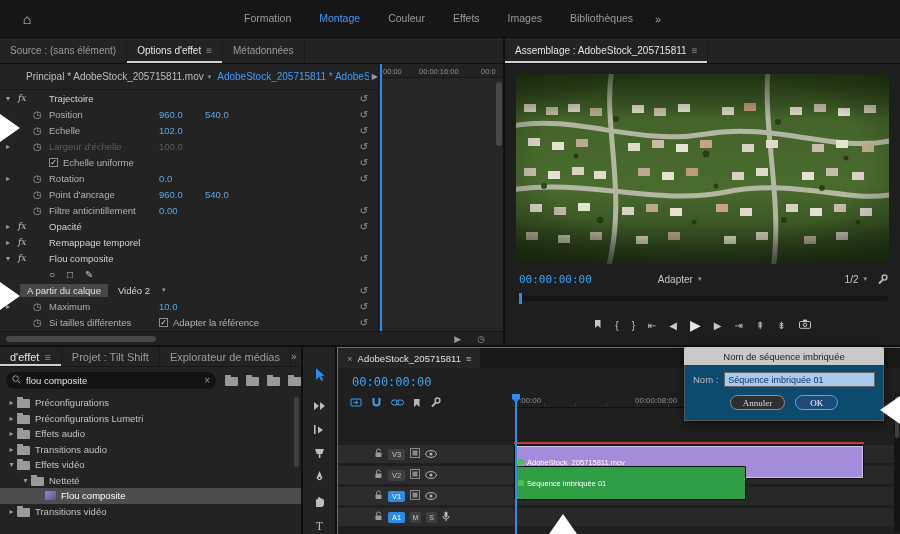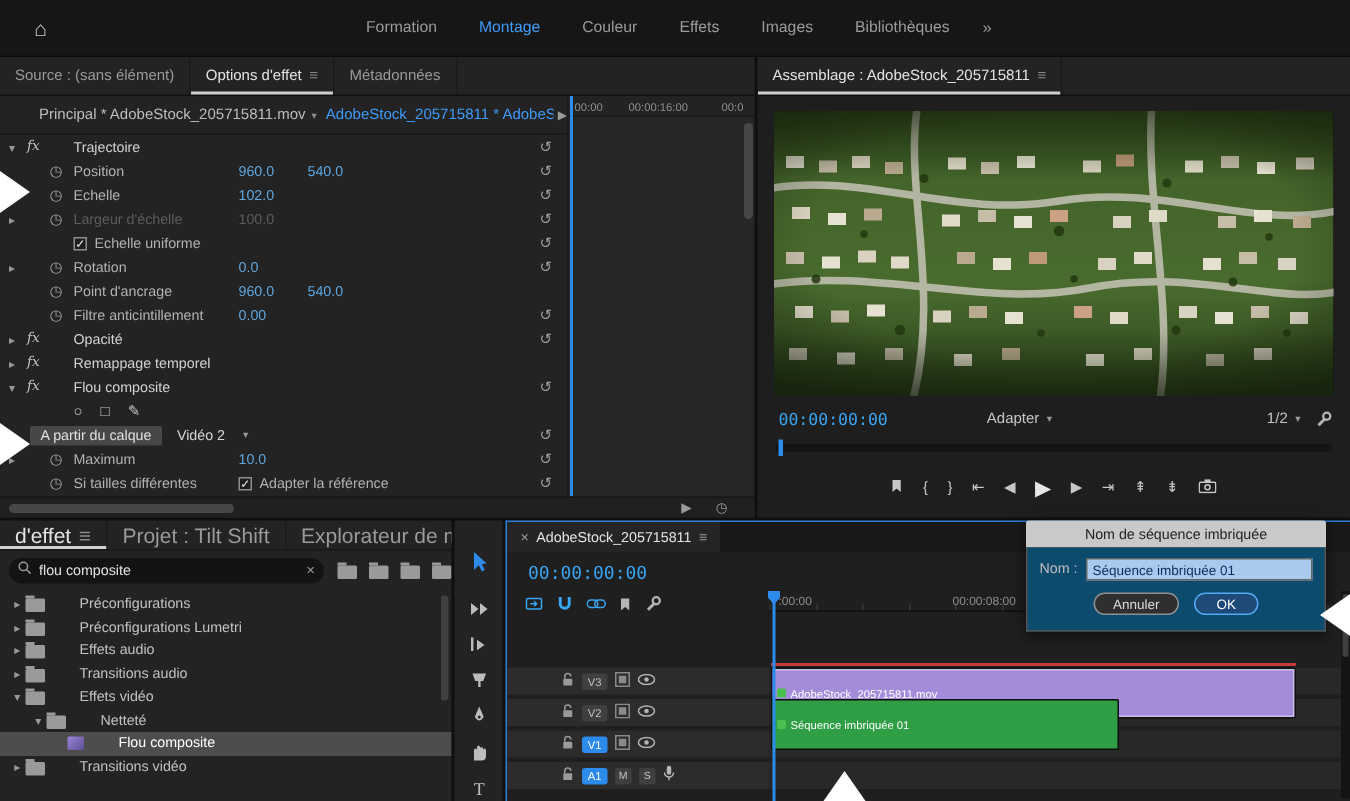--- a/index.html
+++ b/index.html
@@ -71,32 +71,32 @@
 #pinfo .wr{margin:0 12px 0 10px;display:flex}
 #pscrub{position:absolute;left:12px;right:12px;top:232px;height:5px;background:#141414;border-radius:2px}
 #pscrub .phead{position:absolute;left:2px;top:-3px;width:3px;height:11px;background:#2d8ceb}
 #ptransport{position:absolute;left:0;right:0;top:246px;height:30px;display:flex;align-items:center;justify-content:center;gap:13px;color:#c6c6c6}
 #ptransport .t{font-size:10px}
 #ptransport .play{font-size:14px;color:#e8e8e8}
 
 
 #lleft{position:absolute;left:0;top:347px;width:301px;height:187px;background:#232323;overflow:hidden}
 #ll-tabs{height:20px;display:flex;align-items:stretch;border-bottom:1px solid #171717}
-#ll-tabs .ptab{font-size:14px}
+#ll-tabs .ptab{font-size:11px}
 #ll-search{position:absolute;left:0;top:22px;width:301px;height:22px;display:flex;align-items:center}
 .sbox{margin-left:6px;width:224px;height:17px;background:#131313;border-radius:9px;display:flex;align-items:center;padding:0 6px;gap:5px}
 .sbox input{flex:1;background:transparent;border:none;outline:none;color:#e2e2e2;font-size:9.5px;font-family:inherit}
 .sbox .x{color:#9a9a9a;font-size:10px}
 .bins{display:flex;gap:8px;margin-left:9px}
 .foldico{position:relative;width:13px;height:9px;background:#9a9a9a;border-radius:1px;margin-top:2px;flex:none}
 .foldico::before{content:"";position:absolute;top:-2px;left:0;width:6px;height:2px;background:#9a9a9a}
 #ll-tree{position:absolute;left:0;top:48px;width:301px}
 .trow{height:15.5px;display:flex;align-items:center;font-size:9.5px;color:#c2c2c2}
 .trow .exp{width:11px;text-align:center;color:#9a9a9a;font-size:8px;flex:none}
-.trow .tlbl{margin-left:23px;white-space:nowrap}
+.trow .tlbl{margin-left:5px;white-space:nowrap}
 .trow.sel{background:#4d4d4d;color:#fff}
 .fxico{width:11px;height:9px;border-radius:1px;background:linear-gradient(135deg,#9b84d8,#5f5196);flex:none}
 #ll-vsb{position:absolute;right:2px;top:50px;width:5px;height:70px;background:#3f3f3f;border-radius:2px}
 
 
 #toolsbar{position:absolute;left:303px;top:347px;width:32px;height:187px;background:#232323;display:flex;flex-direction:column;align-items:center}
 #toolsbar svg{flex:none}
 
 
 #tl{position:absolute;left:337px;top:347px;width:563px;height:187px;background:#1f1f1f;border-top:1px solid #2d7dd2;border-left:1px solid #2d7dd2;overflow:hidden}
@@ -126,21 +126,21 @@
 #tl-vsb div{margin:2px 1px;height:42px;background:#3f3f3f;border-radius:2px}
 
 
 #dlg{position:absolute;left:684px;top:347px;width:200px;z-index:60;box-shadow:0 3px 10px rgba(0,0,0,.55)}
 #dlg .hd{height:18px;background:#c9c9c9;color:#222;font-size:9.5px;display:flex;align-items:center;justify-content:center;border-radius:2px 2px 0 0}
 #dlg .bd{height:56px;background:#0c4a6e;border:1px solid #555;border-top:none;padding:7px 8px 12px}
 #dlg .row{display:flex;align-items:center;gap:6px}
 #dlg .row label{color:#bdbdbd;font-size:9.5px}
 #dlg input{flex:1;height:15px;border:1px solid #666;background:#a9c9ef;color:#0e2f5c;font-size:9px;padding:0 3px;font-family:inherit}
 #dlg .btns{display:flex;justify-content:center;gap:10px;margin-top:8px}
-#dlg button{height:15px;padding:0 12px;border-radius:8px;font-size:9px;font-family:Liberation Sans, sans-serif;background:#2f2f2f;border:1px solid #8f8f8f;color:#dcdcdc}
+#dlg button{height:15px;padding:0 12px;border-radius:8px;font-size:9px;font-family:Liberation Serif, serif;background:#2f2f2f;border:1px solid #8f8f8f;color:#dcdcdc}
 #dlg button.ok{border-color:#55a8f3;background:#1d4a77;color:#fff;padding:0 14px}
 
 
 .edge{position:absolute;z-index:100;width:0;height:0}
 #ar1{left:0;top:114px;border-top:14px solid transparent;border-bottom:14px solid transparent;border-left:20px solid #fff}
 #ar2{left:0;top:282px;border-top:14px solid transparent;border-bottom:14px solid transparent;border-left:20px solid #fff}
 #ar3{right:0;top:396px;border-top:14px solid transparent;border-bottom:14px solid transparent;border-right:20px solid #fff}
 #ar4{left:549px;bottom:0;border-left:14px solid transparent;border-right:14px solid transparent;border-bottom:20px solid #fff}
 </style>
 </head>

